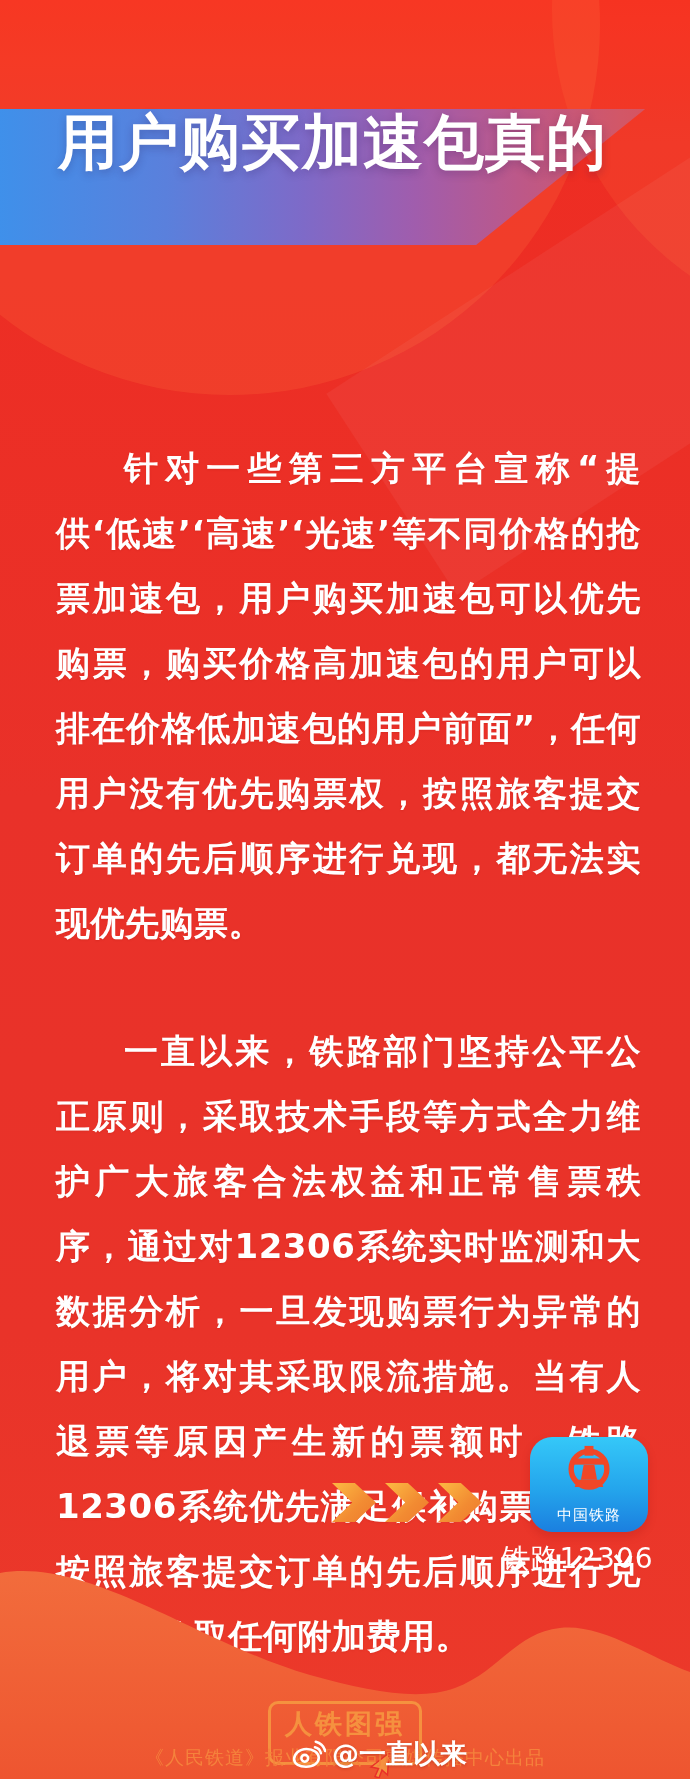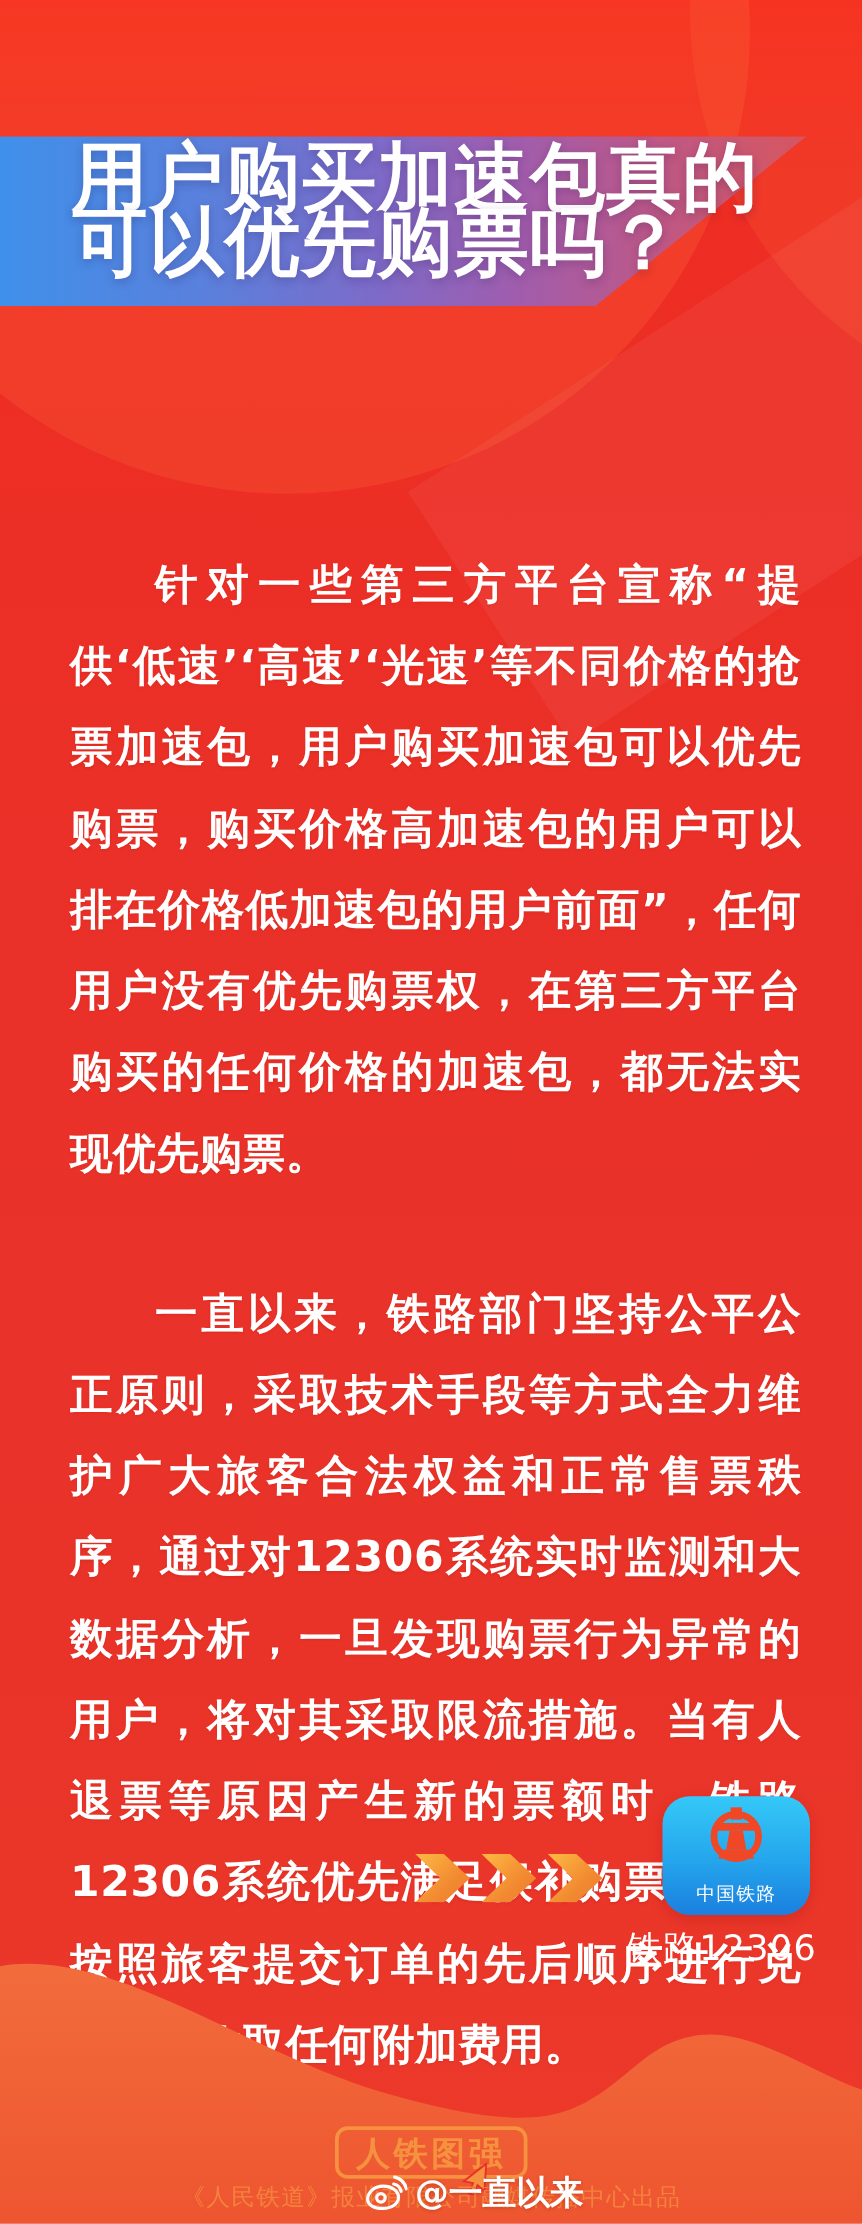--- a/index.html
+++ b/index.html
@@ -56,21 +56,21 @@
   }
   .app-name{
     position:absolute;left:490px;top:1540px;width:175px;text-align:center;
     color:#ffffff;font-size:28px;font-weight:normal;letter-spacing:1px;
   }
   
   .wave{position:absolute;left:0;bottom:0;width:690px;height:230px;}
   
   .stamp{
     position:absolute;left:50%;top:1701px;transform:translateX(-50%);
-    border:3px solid #F5913F;border-radius:10px;padding:4px 14px 0;
+    border:3px solid #F5913F;border-radius:10px;padding:4px 14px 22px;
     color:#F5913F;font-size:27px;font-weight:bold;letter-spacing:3px;
     line-height:32px;white-space:nowrap;
   }
   .stamp .cursor{position:absolute;right:26px;bottom:-16px;}
   
   .credit{
     position:absolute;left:0;top:1745px;width:100%;text-align:center;
     color:#F5823C;font-size:19px;letter-spacing:1px;
   }
   .watermark{
@@ -84,25 +84,24 @@
 
 <div class="poster">
 
   <div class="circle circle-left"></div>
   <div class="circle circle-topright"></div>
   <div class="diag-band"></div>
 
   <div class="banner"></div>
   <div class="title">
     <div>用户购买加速包真的</div>
-    <div>可以优先购票吗？</div>
   </div>
 
   <div class="content">
-    <p>针对一些第三方平台宣称“提供‘低速’‘高速’‘光速’等不同价格的抢票加速包，用户购买加速包可以优先购票，购买价格高加速包的用户可以排在价格低加速包的用户前面”，任何用户没有优先购票权，在第三方平台购买的任何价格的加速包，都无法实现优先购票。</p>
+    <p>针对一些第三方平台宣称“提供‘低速’‘高速’‘光速’等不同价格的抢票加速包，用户购买加速包可以优先购票，购买价格高加速包的用户可以排在价格低加速包的用户前面”，任何用户没有优先购票权，按照旅客提交订单的先后顺序进行兑现，都无法实现优先购票。</p>
     <p>一直以来，铁路部门坚持公平公正原则，采取技术手段等方式全力维护广大旅客合法权益和正常售票秩序，通过对12306系统实时监测和大数据分析，一旦发现购票行为异常的用户，将对其采取限流措施。当有人退票等原因产生新的票额时，铁路12306系统优先满足候补购票订单，按照旅客提交订单的先后顺序进行兑现，不收取任何附加费用。</p>
   </div>
 
   <svg class="wave" viewBox="0 0 690 230" preserveAspectRatio="none">
     <defs>
       <linearGradient id="wgrad" x1="0" y1="0" x2="0" y2="1">
         <stop offset="0" stop-color="#F26C3C"></stop>
         <stop offset="1" stop-color="#EE5530"></stop>
       </linearGradient>
     </defs>

